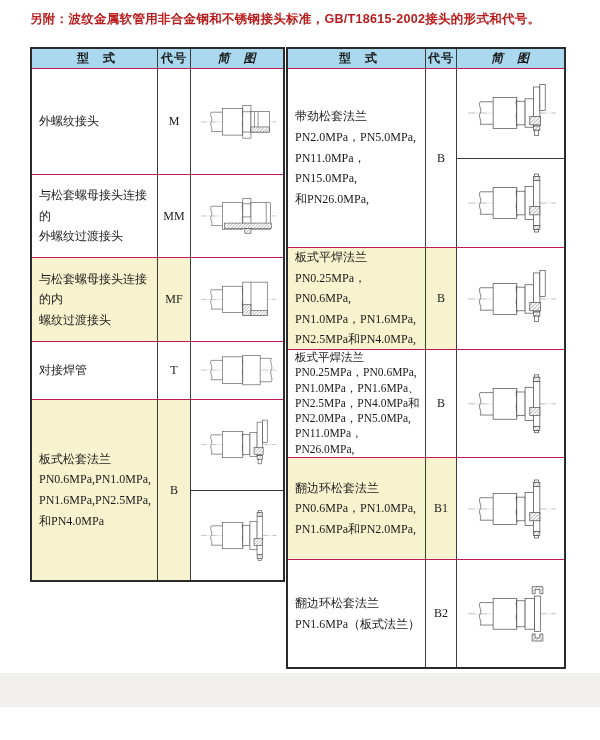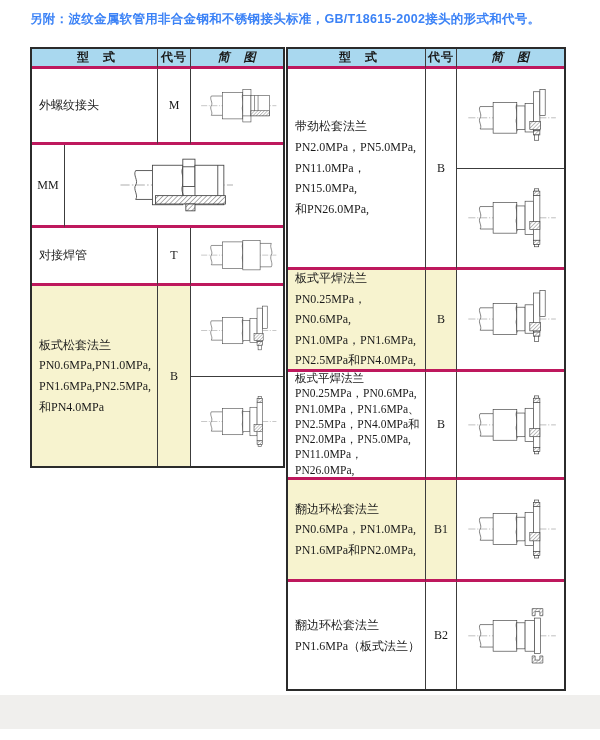--- a/index.html
+++ b/index.html
@@ -3,28 +3,28 @@
 <meta charset="utf-8">
 <style>
   html,body{margin:0;padding:0;}
   body{
     width:600px;height:740px;background:#ffffff;overflow:hidden;
     font-family:"Liberation Serif","DejaVu Serif",serif;color:#1a1a1a;
   }
   .title{
     margin:11px 0 0 30px;
     font-family:"Liberation Sans","DejaVu Sans",sans-serif;
-    font-size:12.5px;font-weight:bold;letter-spacing:.3px;color:#3b82f6;
+    font-size:12.5px;font-weight:bold;letter-spacing:.3px;color:#b91c1c;
   }
   .tables{display:flex;margin:19px 0 0 30px;align-items:flex-start;}
   .tbl{border:2px solid #2b2b2b;background:#fff;display:flex;flex-direction:column;box-sizing:border-box;}
   .t-left{width:255px;}
   .t-right{width:280px;margin-left:1px;}
   .row{display:flex;flex-shrink:0;box-sizing:border-box;}
-  .row .c{border-right:1px solid #3c3c3c;border-bottom:3px solid #be185d;box-sizing:border-box;background:#fff;}
+  .row .c{border-right:1px solid #3c3c3c;border-bottom:1px solid #be185d;box-sizing:border-box;background:#fff;}
   .row .c.last{border-right:none;}
   .row:last-child .c{border-bottom:none;}
   .hc{background:#a9d8ef !important;display:flex;align-items:center;justify-content:center;
       font-weight:bold;font-size:12px;letter-spacing:1px;}
   .type{display:flex;align-items:center;padding:2px 3px 2px 7px;white-space:pre-line;
         font-size:12px;line-height:1.72;}
   .tight{line-height:1.33;font-size:11.5px;}
   .code{display:flex;align-items:center;justify-content:center;font-size:12px;}
   .t-left .type{width:126px;}  .t-left .code{width:33px;}
   .t-right .type{width:138px;} .t-right .code{width:31px;}
@@ -117,46 +117,61 @@
 
 <div class="tables">
 
   <div class="tbl t-left">
     <div class="row" style="height:20px">
       <div class="c type hc">型　式</div>
       <div class="c code hc">代号</div>
       <div class="c diag hc last">简　图</div>
     </div>
 
-    <div class="row" style="height:76px">
+    <div class="row" style="height:106px">
       <div class="c type">外螺纹接头</div>
       <div class="c code">M</div>
       <div class="c diag last">
         <div class="d">
             <svg class="fig" viewBox="0 0 170 100" preserveAspectRatio="xMidYMid meet">
               <use href="#g-base"></use>
               <use href="#g-m"></use>
             </svg>
           </div>
       </div>
     </div>
 
 
     <div class="row" style="height:83px">
+      <div class="c type">与松套螺母接头连接的
+外螺纹过渡接头</div>
       <div class="c code">MM</div>
       <div class="c diag last">
         <div class="d">
             <svg class="fig" viewBox="0 0 170 100" preserveAspectRatio="xMidYMid meet">
               <use href="#g-base"></use>
               <use href="#g-mm"></use>
             </svg>
           </div>
       </div>
     </div>
 
+    <div class="row" style="height:84px">
+      <div class="c type hl">与松套螺母接头连接的内
+螺纹过渡接头</div>
+      <div class="c code hl">MF</div>
+      <div class="c diag last">
+        <div class="d">
+            <svg class="fig" viewBox="0 0 170 100" preserveAspectRatio="xMidYMid meet">
+              <use href="#g-base"></use>
+              <use href="#g-mf"></use>
+            </svg>
+          </div>
+      </div>
+    </div>
 
     <div class="row" style="height:58px">
       <div class="c type">对接焊管</div>
       <div class="c code">T</div>
       <div class="c diag last">
         <div class="d">
             <svg class="fig" viewBox="0 0 170 100" preserveAspectRatio="xMidYMid meet">
               <use href="#g-base"></use>
               <use href="#g-t"></use>
             </svg>
@@ -187,21 +202,21 @@
     </div>
   </div>
 
   <div class="tbl t-right">
     <div class="row" style="height:20px">
       <div class="c type hc">型　式</div>
       <div class="c code hc">代号</div>
       <div class="c diag hc last">简　图</div>
     </div>
 
-    <div class="row" style="height:201px">
+    <div class="row" style="height:179px">
       <div class="c type">带劲松套法兰
 PN2.0MPa，PN5.0MPa,
 PN11.0MPa，PN15.0MPa,
 和PN26.0MPa,</div>
       <div class="c code">B</div>
       <div class="c diag last">
         <div class="d">
             <svg class="fig" viewBox="0 0 170 100" preserveAspectRatio="xMidYMid meet">
               <use href="#g-base"></use>
               <use href="#g-fa"></use>

